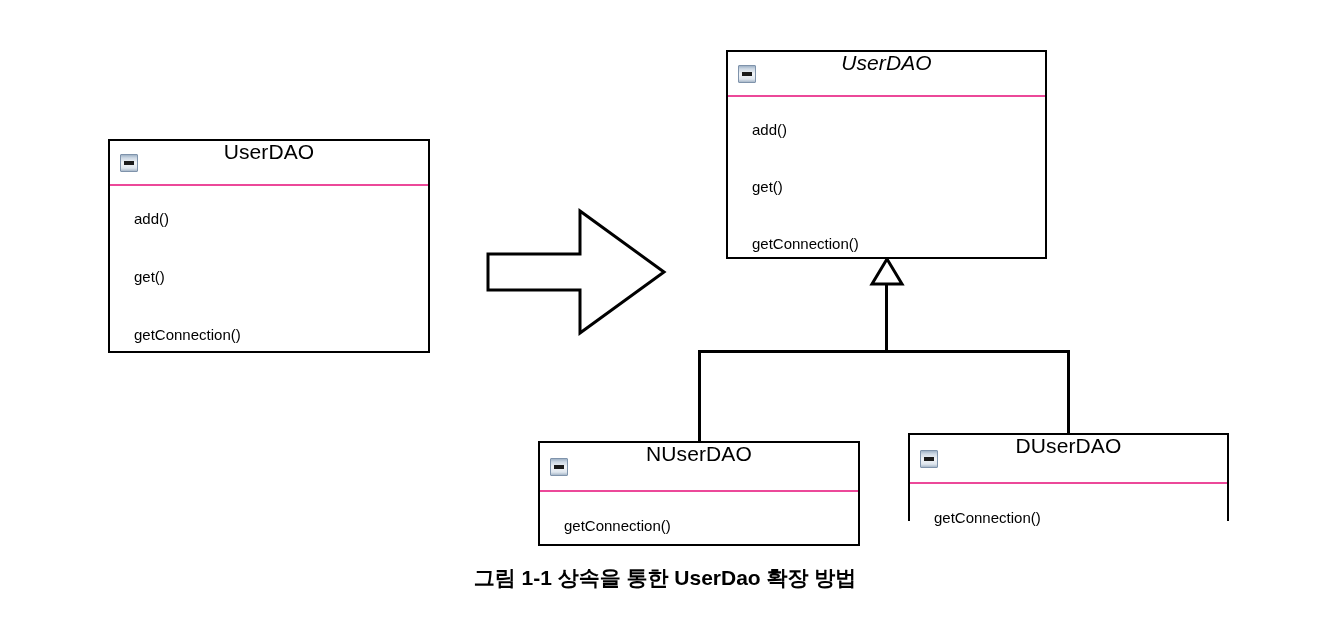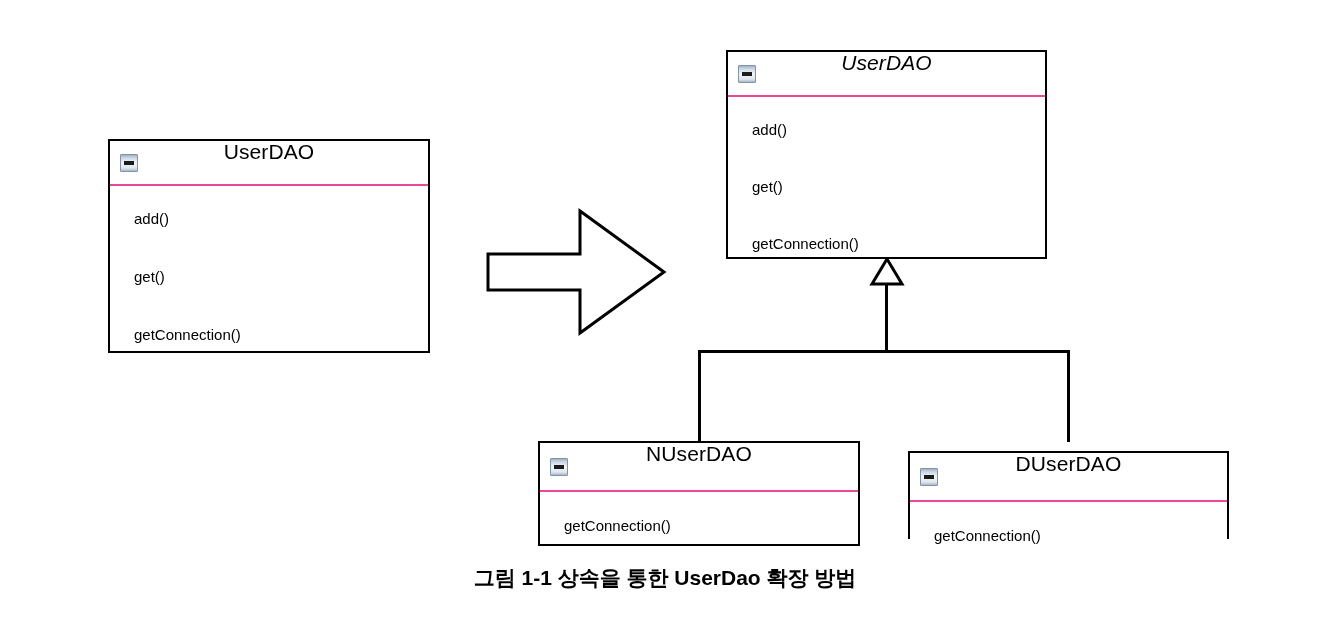--- a/index.html
+++ b/index.html
@@ -164,21 +164,21 @@
   <div class="uml-class" style="left:538px; top:441px; width:322px; height:105px;">
     <div class="uml-header" style="height:49px;">
       <span class="collapse-icon"></span>
       <span class="uml-title">NUserDAO</span>
     </div>
     <div class="uml-body">
       <div class="uml-member" style="margin-top:26px;">getConnection()</div>
     </div>
   </div>
 
-  <div class="uml-class" style="left:908px; top:451px; width:321px; height:88px;">
+  <div class="uml-class" style="left:908px; top:433px; width:321px; height:88px;">
     <div class="uml-header" style="height:49px;">
       <span class="collapse-icon"></span>
       <span class="uml-title">DUserDAO</span>
     </div>
     <div class="uml-body">
       <div class="uml-member" style="margin-top:26px;">getConnection()</div>
     </div>
   </div>
 
   <div class="caption" style="left:0px; top:567px; width:1330px;">그림 1-1 상속을 통한 UserDao 확장 방법</div>

